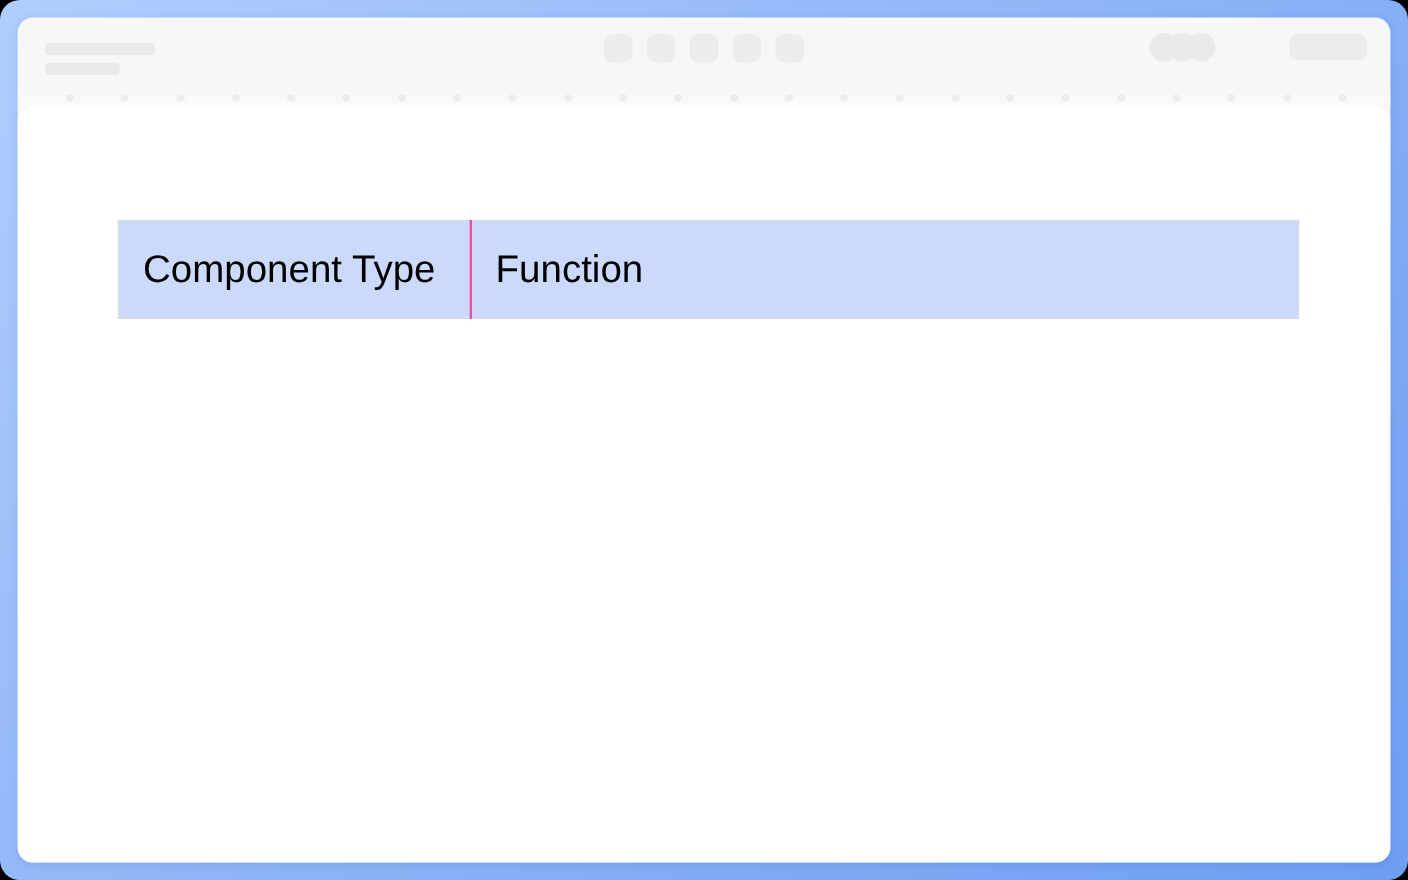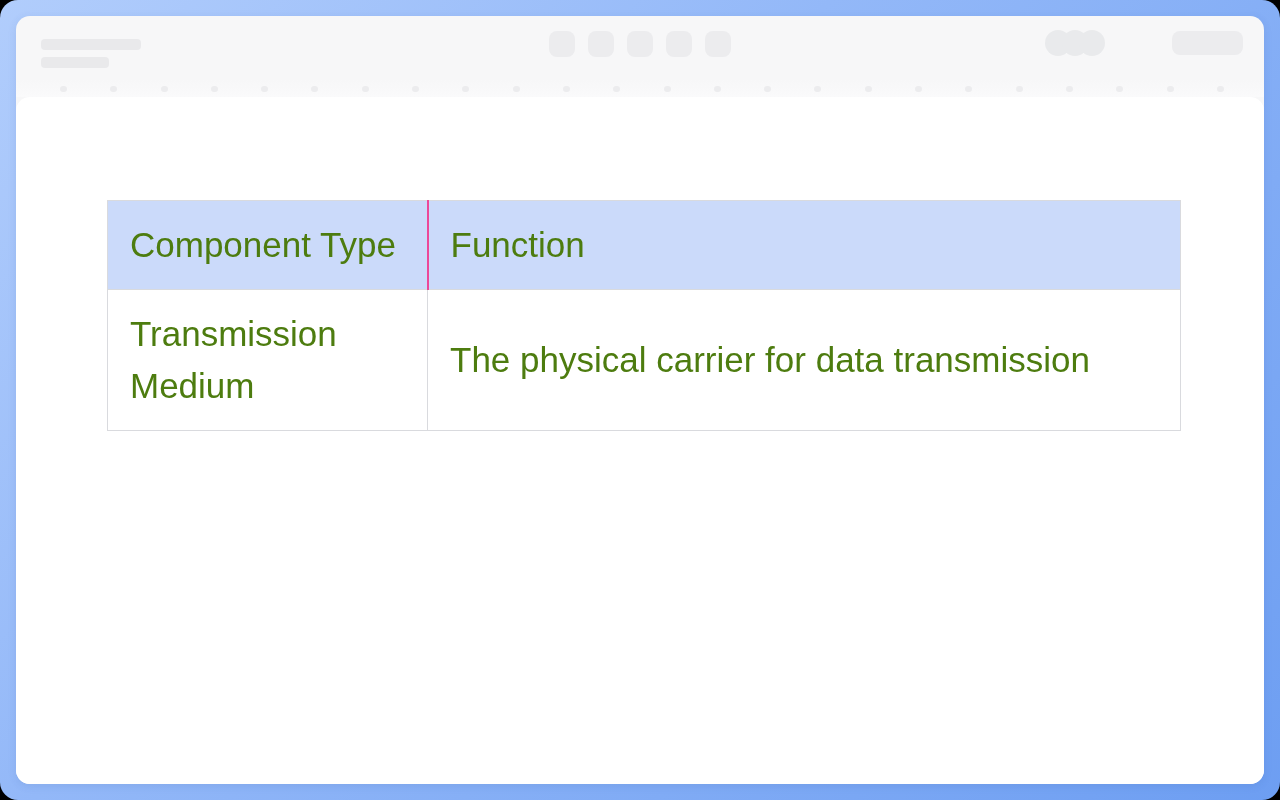--- a/index.html
+++ b/index.html
@@ -104,21 +104,21 @@
     background: #ffffff;
     border-radius: 14px 14px 0 0;
   }
   table.data-table {
     border-collapse: collapse;
     margin: 103px 0 0 91px;
     width: 1073px;
     table-layout: fixed;
     font-size: 35px;
     line-height: 52px;
-    color: #4d7c0f;
+    color: #000000;
   }
   .data-table th, .data-table td {
     border: 1px solid #d9dade;
     padding: 18px 22px;
     text-align: left;
     font-weight: 400;
     vertical-align: middle;
     word-wrap: break-word;
   }
   .data-table thead th { background: #cbdafa; }
@@ -188,22 +188,18 @@
           <col style="width:320px">
           <col style="width:753px">
         </colgroup>
         <thead>
           <tr>
             <th>Component Type</th>
             <th>Function</th>
           </tr>
         </thead>
         <tbody>
-          <tr>
-            <td>Transmission Medium</td>
-            <td>The physical carrier for data transmission</td>
-          </tr>
         </tbody>
       </table>
     </div>
 
   </div>
 </div>
 
 </body></html>

